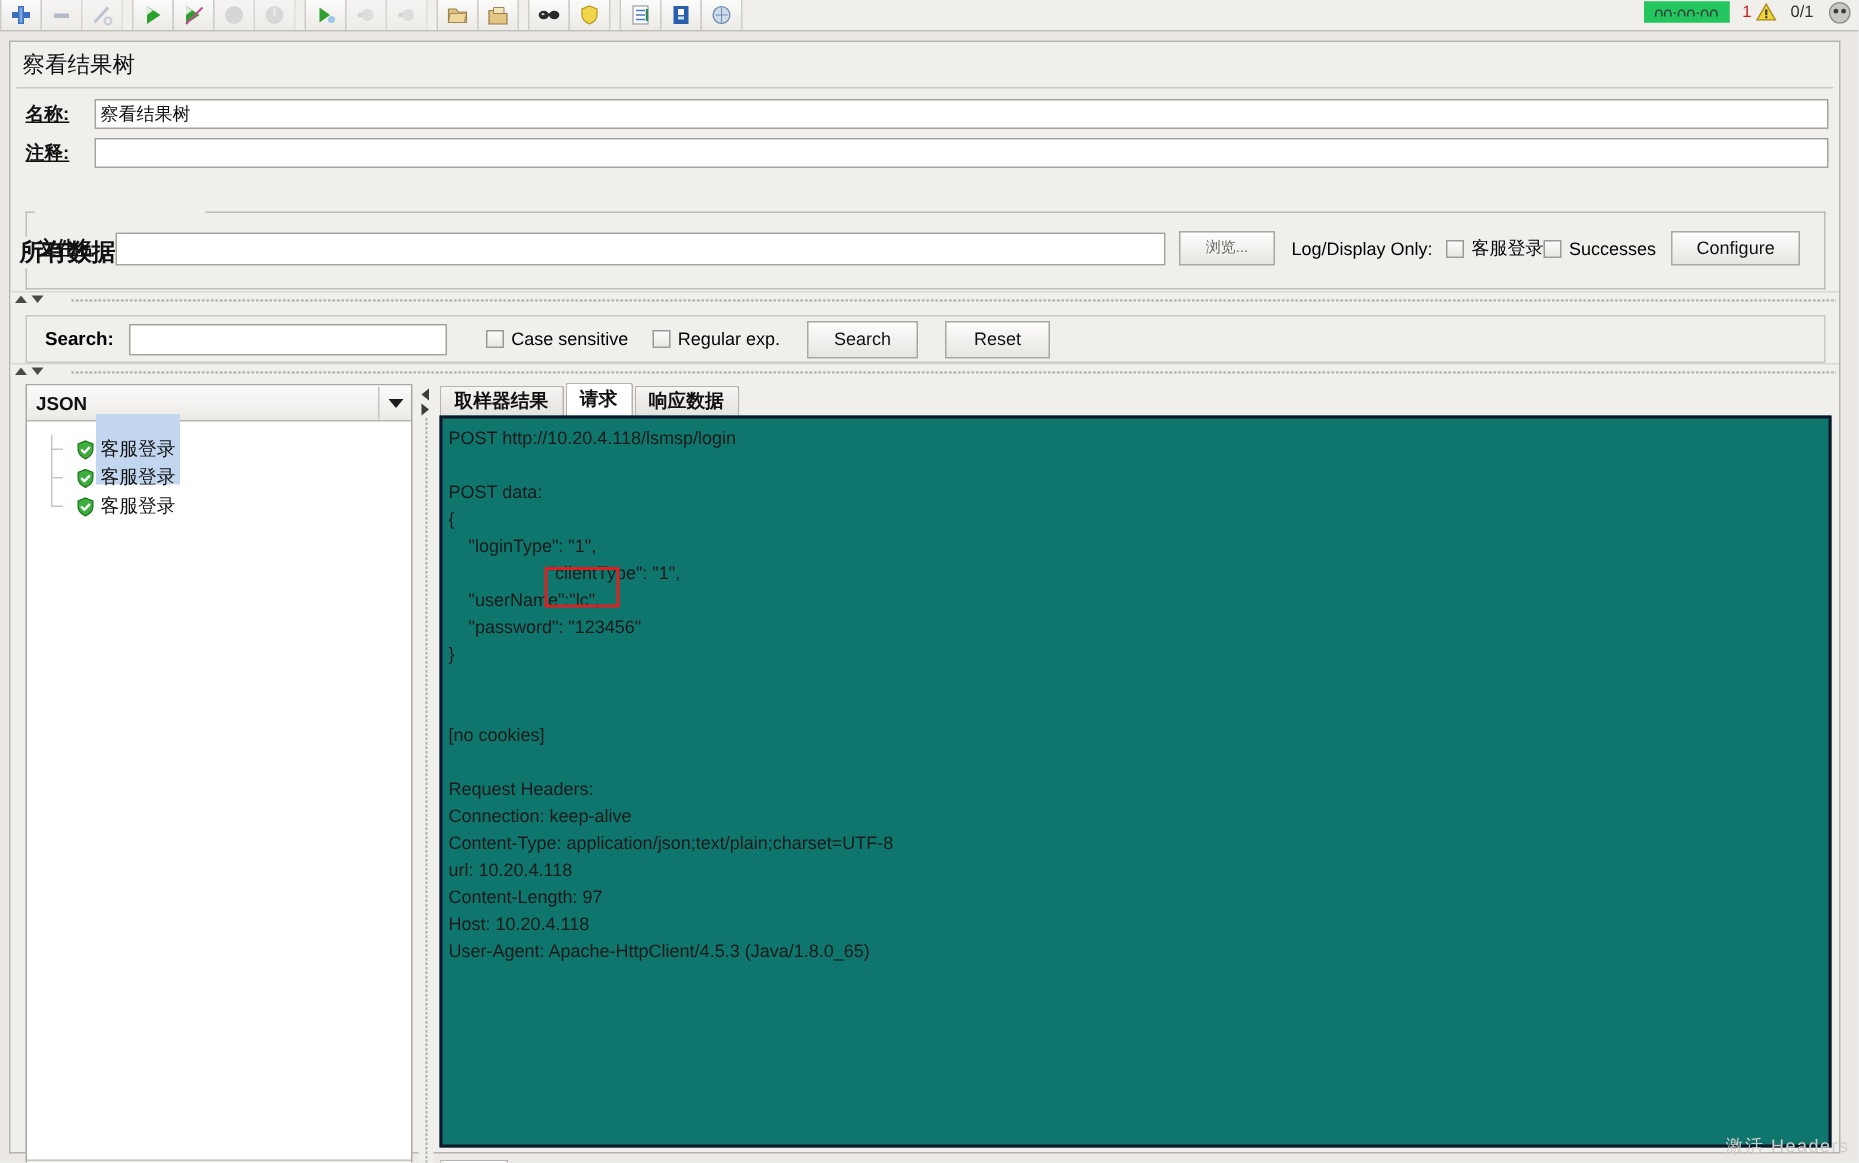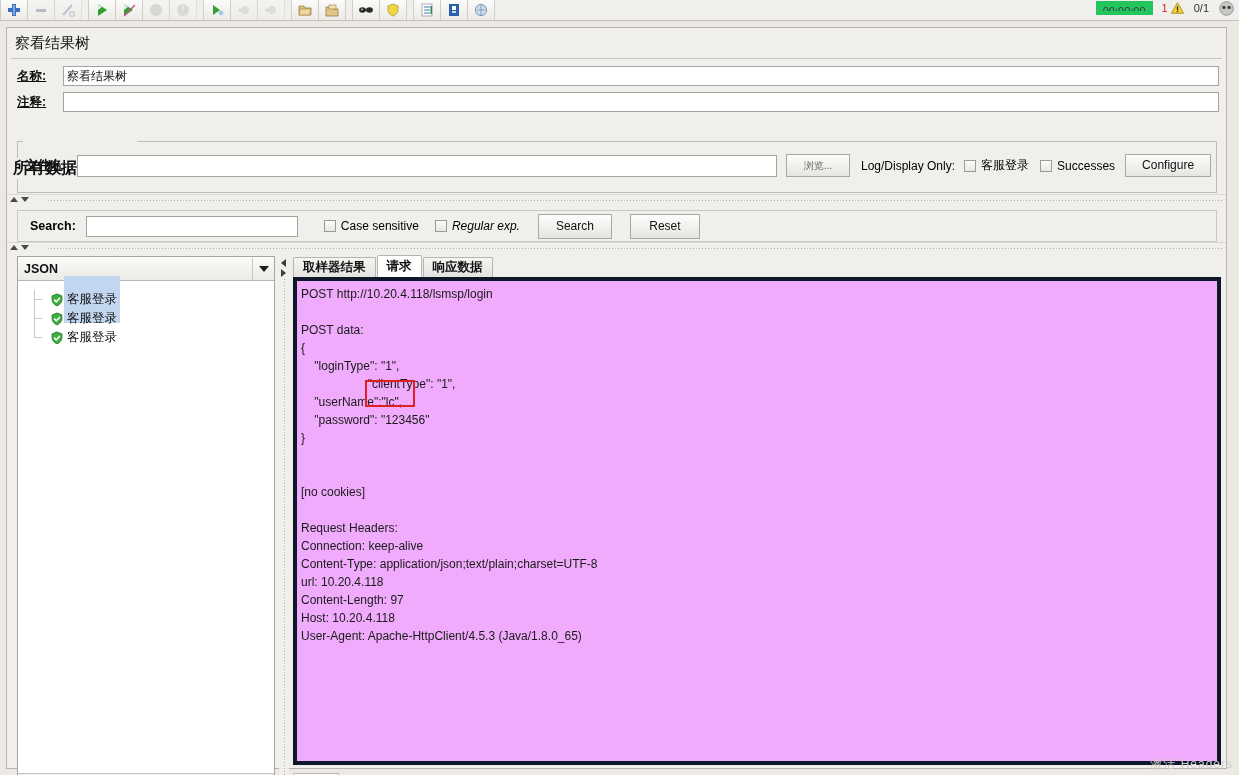--- a/index.html
+++ b/index.html
@@ -198,21 +198,21 @@
     font-size: 12.5px; font-weight: bold; color: #111;
     background: linear-gradient(#f6f5f3,#e4e2de);
     border: 1px solid #b6b4af; border-bottom: none;
     margin-right: 1px;
     border-radius: 2px 2px 0 0;
   }
   .jtab.active { background: #ffffff; height: 23px; line-height: 21px; }
 
   #content-box {
     position: absolute; left: 0; top: 21px; width: 928px; height: 488px;
-    background: #f0abfc; border: 4px solid #0f172a;
+    background: #0f766e; border: 2px solid #0f172a;
   }
   #content-text {
     position: absolute; left: 4px; top: 4px; right: 4px; bottom: 4px;
     white-space: pre; font-size: 12px; line-height: 18px;
     color: #1a1a1a; overflow: hidden;
     font-family: "Liberation Sans", sans-serif;
   }
   #redbox {
     position: absolute; border: 2px solid #e02020;
     pointer-events: none;
@@ -401,41 +401,41 @@
 
     <div class="field-row" style="left:18px; top:126px;">
       <div class="field-label" style="width:52px;">文件名</div>
       <div class="jtext" style="width:700px; height:22px;"></div>
       <div class="jbutton small" style="margin-left:9px; width:64px;">浏览...</div>
       <div style="margin-left:11px; font-size:12px;">Log/Display Only:</div>
       <div class="jcheck" style="margin-left:9px;">
         <span class="box"></span>
         <span>客服登录</span>
       </div>
-      <div class="jcheck" style="margin-left:11px;">
+      <div class="jcheck" style="">
         <span class="box"></span>
         <span>Successes</span>
       </div>
       <div class="jbutton" style="margin-left:10px; width:86px;">Configure</div>
     </div>
 
     <div class="split-handles" style="top:166px;">
       <div class="tri up"></div>
       <div class="tri down"></div>
       <div class="split-dots"></div>
     </div>
 
     <div id="search-bar">
       <div style="font-size:12.5px; font-weight:bold;">Search:</div>
       <div class="jtext" style="width:212px; height:21px;"></div>
       <div class="jcheck" style="margin-left:16px;">
         <span class="box"></span>
         <span>Case sensitive</span>
       </div>
-      <div class="jcheck" style="margin-left:6px;font-style:italic;">
+      <div class="jcheck" style="margin-left:6px;">
         <span class="box"></span>
         <span>Regular exp.</span>
       </div>
       <div class="jbutton" style="margin-left:8px; width:74px; height:25px; line-height:23px;">Search</div>
       <div class="jbutton" style="margin-left:8px; width:70px; height:25px; line-height:23px;">Reset</div>
     </div>
 
     <div class="split-handles" style="top:214px;">
       <div class="tri up"></div>
       <div class="tri down"></div>

